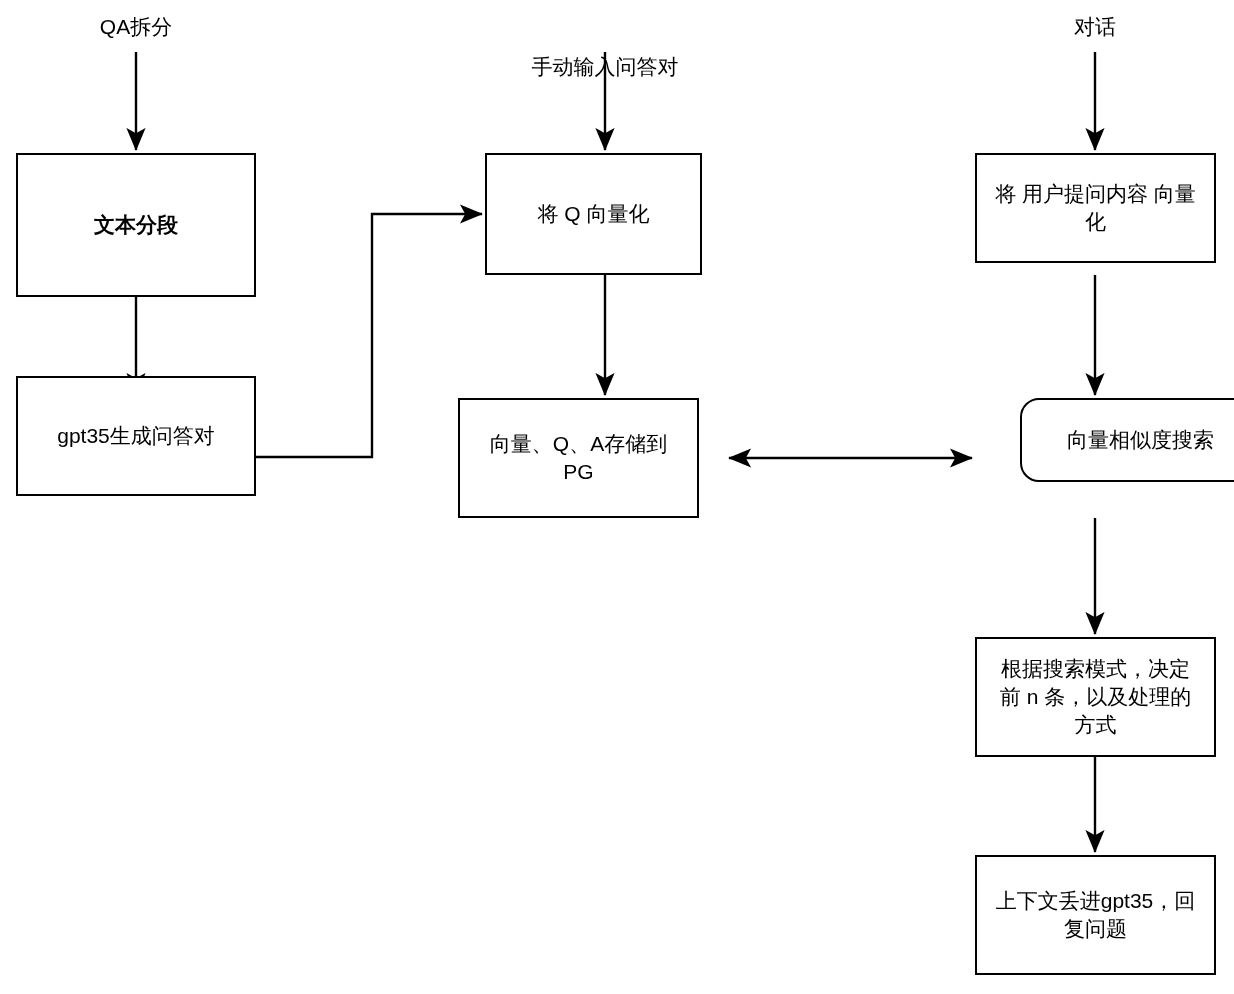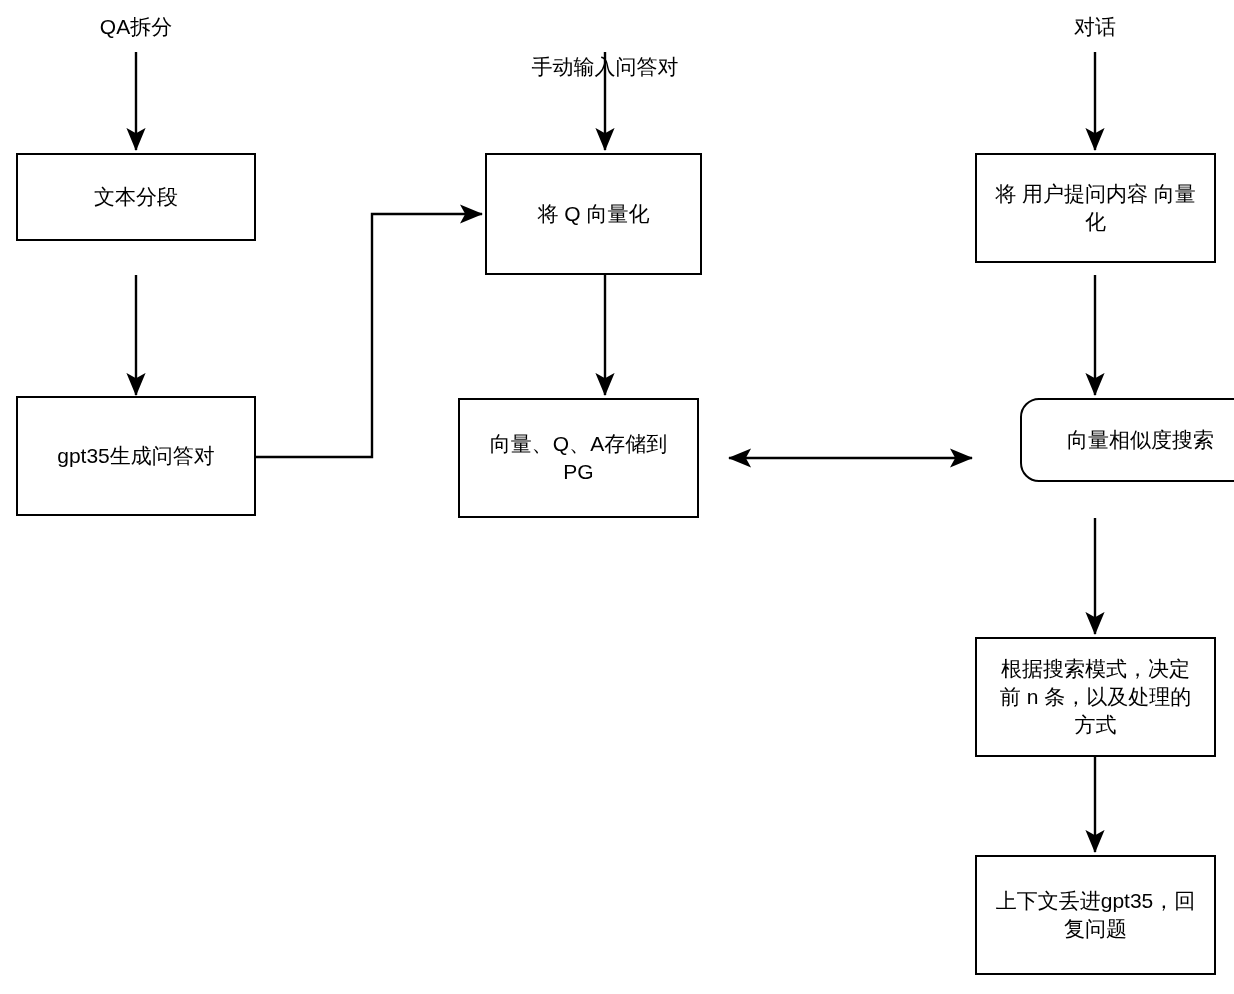--- a/index.html
+++ b/index.html
@@ -85,23 +85,23 @@
       <line x1="1095" y1="518" x2="1095" y2="634" marker-end="url(#arrowEnd)"></line>
 
       <line x1="1095" y1="757" x2="1095" y2="852" marker-end="url(#arrowEnd)"></line>
     </g>
   </svg>
 
   <div class="srclabel" style="left:136px; top:14px;">QA拆分</div>
   <div class="srclabel" style="left:605px; top:14px;margin-top:40px;">手动输入问答对</div>
   <div class="srclabel" style="left:1095px; top:14px;">对话</div>
 
-  <div class="node" style="left:16px; top:153px; width:240px; height:88px;">文本分段</div>
+  <div class="node" style="left:16px; top:153px; width:240px; height:144px;font-weight:bold;">文本分段</div>
 
-  <div class="node" style="left:16px; top:396px; width:240px; height:120px;">gpt35生成问答对</div>
+  <div class="node" style="left:16px; top:376px; width:240px; height:120px;">gpt35生成问答对</div>
 
   <div class="node" style="left:485px; top:153px; width:217px; height:122px;">将 Q 向量化</div>
 
   <div class="node" style="left:458px; top:398px; width:241px; height:120px;">向量、Q、A存储到
 PG</div>
 
   <div class="node" style="left:975px; top:153px; width:241px; height:110px;">将 用户提问内容 向量
 化</div>
 
   <div class="node" style="left:1020px; top:398px; width:241px; height:84px;border-radius:19px;">向量相似度搜索</div>

